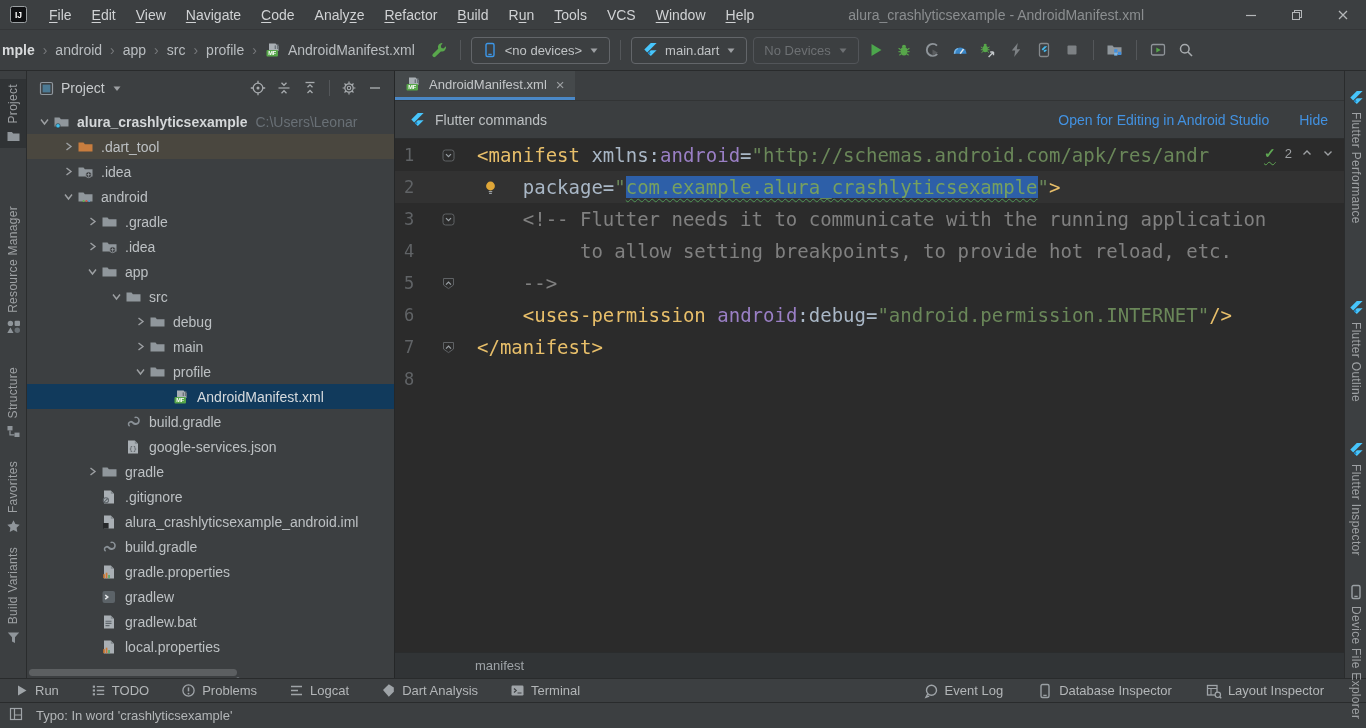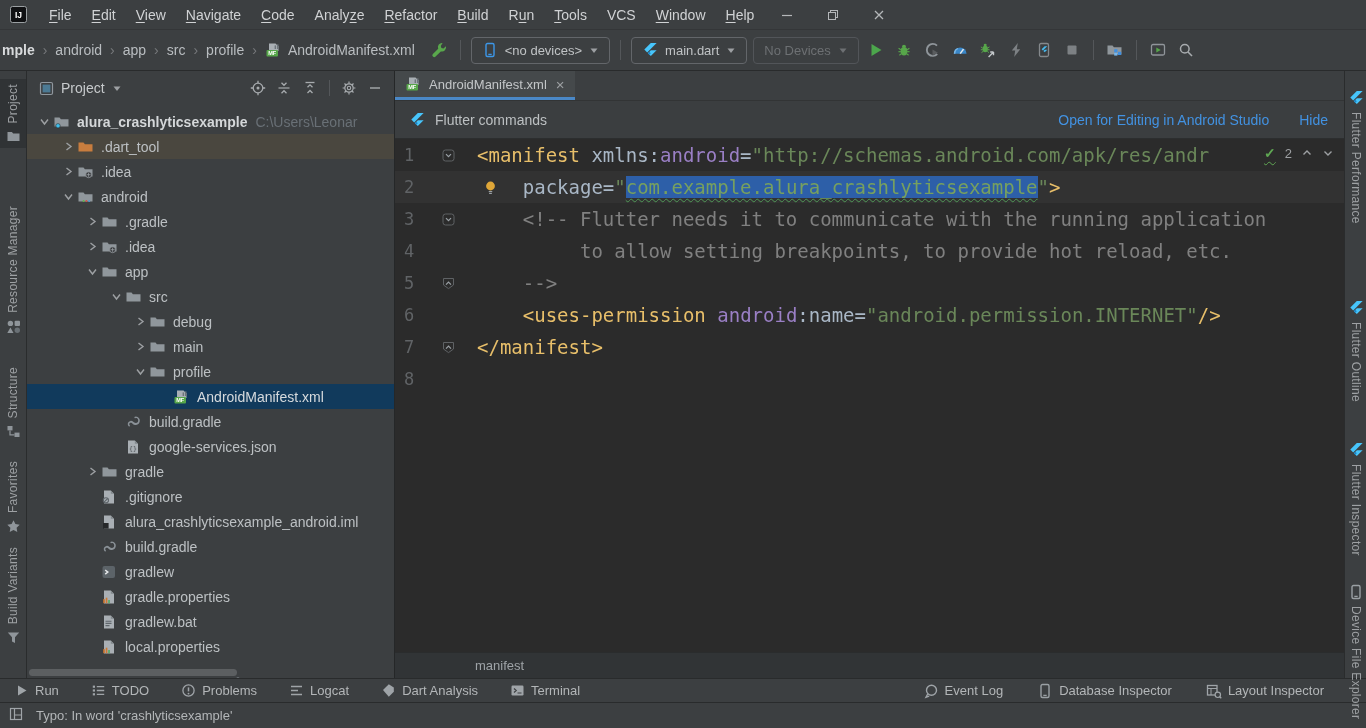--- a/index.html
+++ b/index.html
@@ -110,20 +110,21 @@
         <span class="menu-item"><u>C</u>ode</span>
         <span class="menu-item">Analy<u>z</u>e</span>
         <span class="menu-item"><u>R</u>efactor</span>
         <span class="menu-item"><u>B</u>uild</span>
         <span class="menu-item">R<u>u</u>n</span>
         <span class="menu-item"><u>T</u>ools</span>
         <span class="menu-item">VCS</span>
         <span class="menu-item"><u>W</u>indow</span>
         <span class="menu-item"><u>H</u>elp</span>
       </nav>
+    <div class="wtitle">alura_crashlyticsexample - AndroidManifest.xml</div>
     <div class="wctrls" id="wctrls">
         <span class="wbtn">
           <span class="ico">
             <svg width="12" height="12" viewBox="0 0 12 12">
               <line x1="1" y1="6.5" x2="11" y2="6.5" stroke="#b4b7b9" stroke-width="1.2"></line>
             </svg>
           </span>
         </span>
         <span class="wbtn">
           <span class="ico">
@@ -649,38 +650,38 @@
                 <path d="M14.2 4.6c-1.2-2-3.5-2.6-5-1.5l.8 1.3c1-.6 2.4-.2 3 1 .8 1.6-.4 3.6-2.3 3.6-2.4 0-2.8-2.4-5.2-2.1C3.7 7.1 2.6 8.6 2.8 10.3c.1 1.1.7 2 1.5 2.5l.7-1.2c-.5-.3-.8-.9-.8-1.5.1-.8.7-1.4 1.5-1.4 1.8 0 2.3 2.4 5.2 2.4 3.1 0 4.9-3.9 3.3-6.5z" fill="#8a9197"></path>
                 <circle cx="12.1" cy="5.9" r=".55" fill="#3c3f41"></circle>
               </svg>
             </span>
             <span class="t-label">build.gradle</span>
           </div>
           <div class="tree-row" style="padding-left: 56px;">
             <span class="chev"></span>
             <span class="t-ico">
               <svg width="16" height="16" viewBox="0 0 16 16">
-                <rect x="1.5" y="2" width="12.5" height="12" rx="2" fill="#5c6368"></rect>
-                <path d="M4.2 6l2.6 2.1L4.2 10.2" fill="none" stroke="#e3e5e7" stroke-width="1.5"></path>
-              </svg>
-            </span>
-            <span class="t-label">gradlew</span>
-          </div>
-          <div class="tree-row" style="padding-left: 56px;">
-            <span class="chev"></span>
-            <span class="t-ico">
-              <svg width="16" height="16" viewBox="0 0 16 16">
                 <path d="M3 1.5h6.8L13 4.7V14.5H3z" fill="#a9afb4"></path>
                 <path d="M9.8 1.5L13 4.7H9.8z" fill="#82888d"></path>
                 <rect x="2.2" y="10.2" width="1.7" height="4" fill="#cd7832"></rect>
                 <rect x="4.7" y="8.7" width="1.7" height="5.5" fill="#cd7832"></rect>
                 <rect x="7.2" y="11" width="1.7" height="3.2" fill="#59a869"></rect>
               </svg>
             </span>
             <span class="t-label">gradle.properties</span>
+          </div>
+          <div class="tree-row" style="padding-left: 56px;">
+            <span class="chev"></span>
+            <span class="t-ico">
+              <svg width="16" height="16" viewBox="0 0 16 16">
+                <rect x="1.5" y="2" width="12.5" height="12" rx="2" fill="#5c6368"></rect>
+                <path d="M4.2 6l2.6 2.1L4.2 10.2" fill="none" stroke="#e3e5e7" stroke-width="1.5"></path>
+              </svg>
+            </span>
+            <span class="t-label">gradlew</span>
           </div>
           <div class="tree-row" style="padding-left: 56px;">
             <span class="chev"></span>
             <span class="t-ico">
               <svg width="16" height="16" viewBox="0 0 16 16">
                 <path d="M3 1.5h6.8L13 4.7V14.5H3z" fill="#a9afb4"></path>
                 <path d="M9.8 1.5L13 4.7H9.8z" fill="#82888d"></path>
                 <path d="M4.5 7.2h6M4.5 9.4h6M4.5 11.6h4" stroke="#5f666b" stroke-width="1.1"></path>
               </svg>
             </span>
@@ -798,21 +799,21 @@
                   </svg>
                 </span>
               </div>
               <div class="ctext"><span class="tk-comment">    --&gt;</span></div>
             </div>
             <div class="cline">
               <div class="gut">
                 <span class="ln">6</span>
                 <span class="fold"></span>
               </div>
-              <div class="ctext"><span class="tk-plain">    </span><span class="tk-tag">&lt;uses-permission</span><span class="tk-plain"> </span><span class="tk-attr">android</span><span class="tk-plain">:name</span><span class="tk-plain">=</span><span class="tk-str">"android.permission.INTERNET"</span><span class="tk-tag">/&gt;</span></div>
+              <div class="ctext"><span class="tk-plain">    </span><span class="tk-tag">&lt;uses-permission</span><span class="tk-plain"> </span><span class="tk-attr">android</span><span class="tk-plain">:debug</span><span class="tk-plain">=</span><span class="tk-str">"android.permission.INTERNET"</span><span class="tk-tag">/&gt;</span></div>
             </div>
             <div class="cline">
               <div class="gut">
                 <span class="ln">7</span>
                 <span class="fold">
                   <svg width="13" height="13" viewBox="0 0 13 13">
                     <path d="M1.5 1.5h10V8l-5 3.6L1.5 8z" fill="none" stroke="#5f6265"></path>
                     <path d="M4 7.6l2.5-2.5L9 7.6" fill="none" stroke="#9aa0a5" stroke-width="1.2"></path>
                   </svg>
                 </span>

